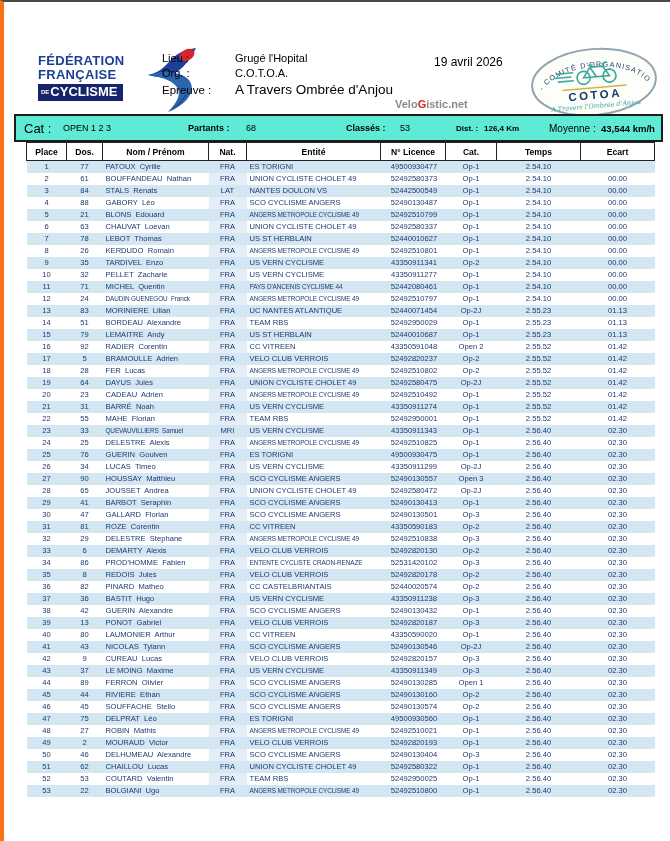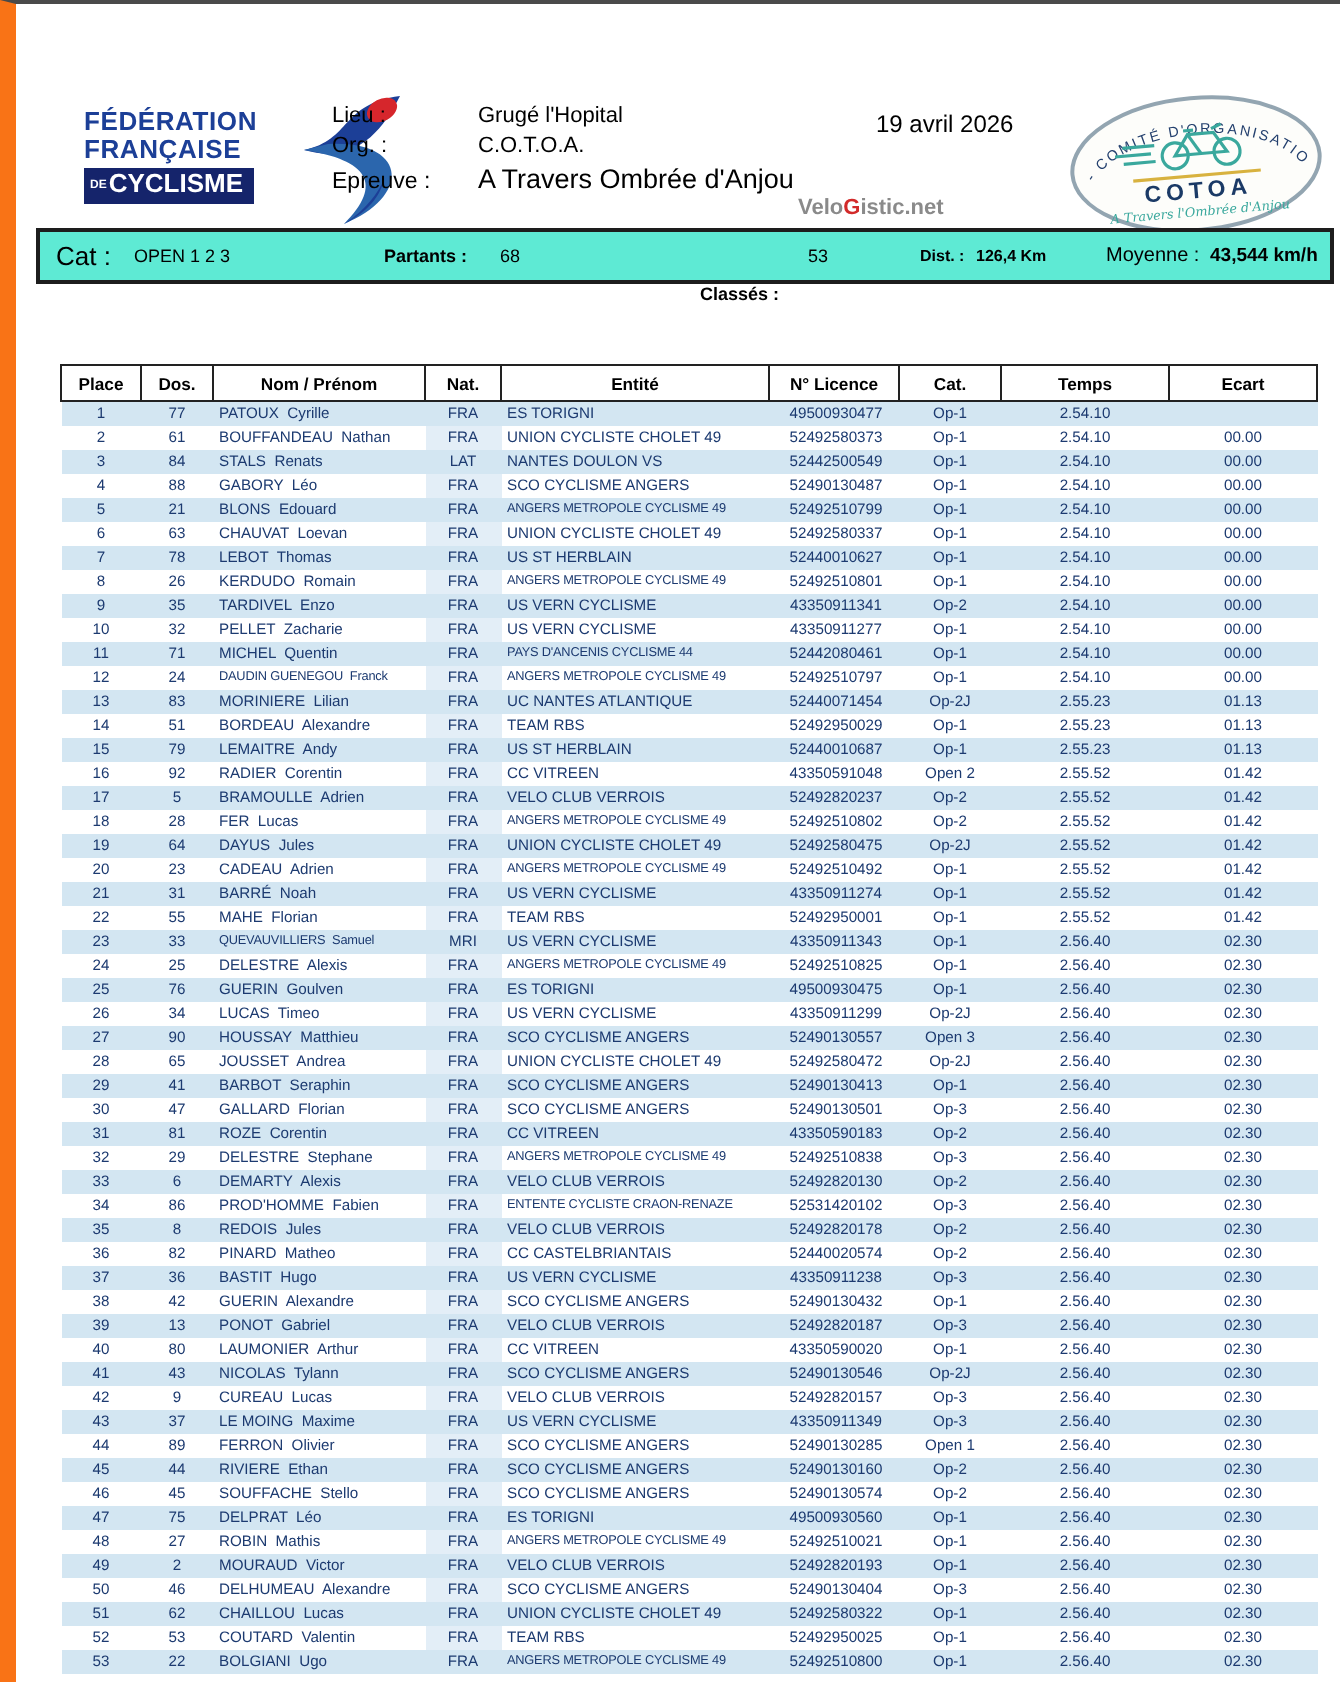--- a/index.html
+++ b/index.html
@@ -1,20 +1,20 @@
 <!DOCTYPE html>
 <html><head>
 <meta charset="utf-8">
 <style>
   html,body{margin:0;padding:0;}
   body{
     width:670px;height:841px;background:#ffffff;position:relative;
     font-family:"Liberation Sans", sans-serif;overflow:hidden;
   }
-  .page{position:absolute;inset:0;border-left:8px solid #f97316;border-top:2px solid #4a4a4a;}
+  .page{position:absolute;inset:0;border-left:4px solid #f97316;border-top:2px solid #4a4a4a;}
 
   
   .ffc{position:absolute;left:34px;top:48px;width:170px;height:62px;}
   .ffc-lines{position:absolute;left:0;top:4px;}
   .ffc-l1,.ffc-l2{font-size:13px;font-weight:bold;color:#1c3f97;letter-spacing:.3px;line-height:14px;}
   .ffc-box{margin-top:2px;background:#15246b;color:#fff;font-weight:bold;font-size:13px;
     padding:1px 5px 2px 3px;display:inline-block;line-height:14px;}
   .ffc-de{font-size:6px;vertical-align:2px;margin-right:1px;}
   .ffc-swoosh{position:absolute;left:98px;top:-6px;}
 
@@ -33,29 +33,29 @@
   
   .stamp{position:absolute;left:524px;top:44px;}
 
   
   .infobar{position:absolute;left:10px;top:112px;width:645px;height:24px;border:2px solid #1d1d1d;background:#5eead4;}
   .infobar span{position:absolute;top:50%;transform:translateY(-50%);white-space:nowrap;color:#000;}
   .ib-cat-label{left:8px;font-size:13px;}
   .ib-cat{left:47px;font-size:9px;}
   .ib-partants-label{left:172px;font-size:9px;font-weight:bold;}
   .ib-partants{left:230px;font-size:9px;}
-  .ib-classes-label{left:330px;font-size:9px;font-weight:bold;margin-top:19px;}
+  .ib-classes-label{left:330px;font-size:9px;font-weight:bold;}
   .ib-classes{left:384px;font-size:9px;}
   .ib-dist-label{left:440px;font-size:8px;font-weight:bold;}
   .ib-dist{left:468px;font-size:8px;font-weight:bold;}
   .ib-moy-label{left:533px;font-size:10px;}
   .ib-moy{left:585px;font-size:9.5px;font-weight:bold;}
 
   
-  table.results{position:absolute;left:22px;top:140px;width:628px;border-collapse:collapse;table-layout:fixed;margin-top:40px;}
+  table.results{position:absolute;left:22px;top:140px;width:628px;border-collapse:collapse;table-layout:fixed;}
   table.results th{
     border:1px solid #222;font-size:8.6px;font-weight:bold;color:#000;
     height:17px;background:#fff;padding:0 2px;white-space:nowrap;overflow:hidden;
   }
   table.results td{
     font-size:7.6px;color:#1c3a70;height:12px;line-height:12px;padding:0 3px;
     white-space:pre;overflow:hidden;text-align:center;
   }
   table.results td.c-nom,table.results td.c-ent{text-align:left;}
   table.results td.c-lic{text-align:center;padding-left:5px;}

